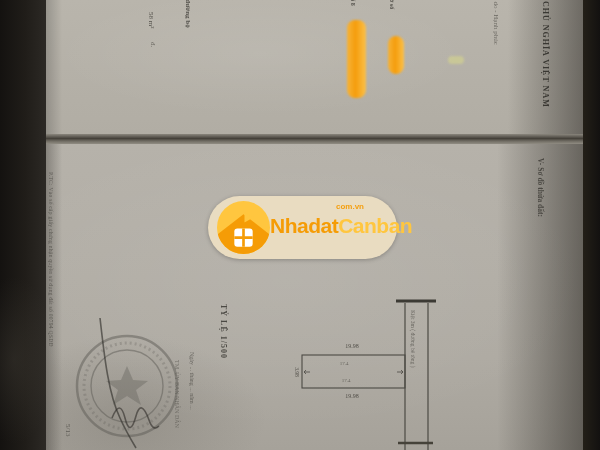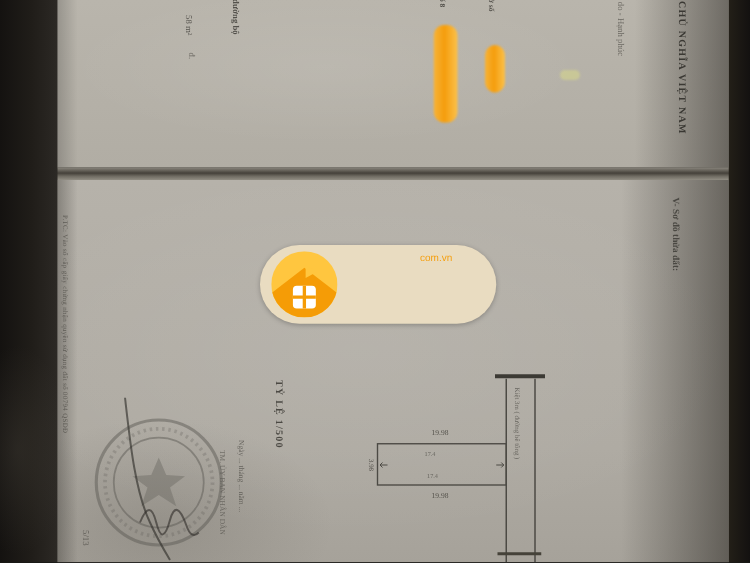--- a/index.html
+++ b/index.html
@@ -36,21 +36,21 @@
   .hl{position:absolute;border-radius:8px;filter:blur(1px);
     background:linear-gradient(to right,#f6b339,#f59d0c 45%,#fbc14b);}
   
   .logo-pill{left:208px;top:196px;width:189px;height:63px;border-radius:32px;
     background:#e9dcc1;box-shadow:0 1px 4px rgba(0,0,0,.25);}
   .brand{position:absolute;left:62px;top:18px;font-family:"Liberation Sans",sans-serif;
     font-weight:bold;font-size:21px;letter-spacing:-.5px;white-space:nowrap;}
   .brand .p1{color:#f59c06;}
   .brand .p2{color:#ffc63f;}
   .comvn{position:absolute;left:128px;top:6px;font-family:"Liberation Sans",sans-serif;
-    font-weight:normal;font-size:8px;color:#f59c06;opacity:.95;}
+    font-weight:bold;font-size:8px;color:#f59c06;opacity:.95;}
   svg{display:block;}
 </style>
 </head>
 <body>
 
 <div class="scene">
 
   <div class="abs bar-left"></div>
   <div class="abs bar-right"></div>
 
@@ -130,15 +130,16 @@
       <circle cx="26" cy="26" r="26" fill="#ffc63f"></circle>
       <g clip-path="url(#cc)">
         <path d="M0 33 L26 13 L52 33 L52 52 L0 52 Z" fill="#f59c06"></path>
         <path d="M27 11 L36 16 L27 21 Z" fill="#ffc63f"></path>
         <rect x="17" y="27" width="18" height="18" rx="3" fill="#ffffff"></rect>
         <line x1="26" y1="27" x2="26" y2="45" stroke="#f59c06" stroke-width="2.6"></line>
         <line x1="17" y1="36" x2="35" y2="36" stroke="#f59c06" stroke-width="2.6"></line>
       </g>
     </svg>
     <div class="comvn">com.vn</div>
+    <div class="brand"><span class="p1">Nhadat</span><span class="p2">Canban</span></div>
   </div>
 
 </div>
 
 </body></html>

